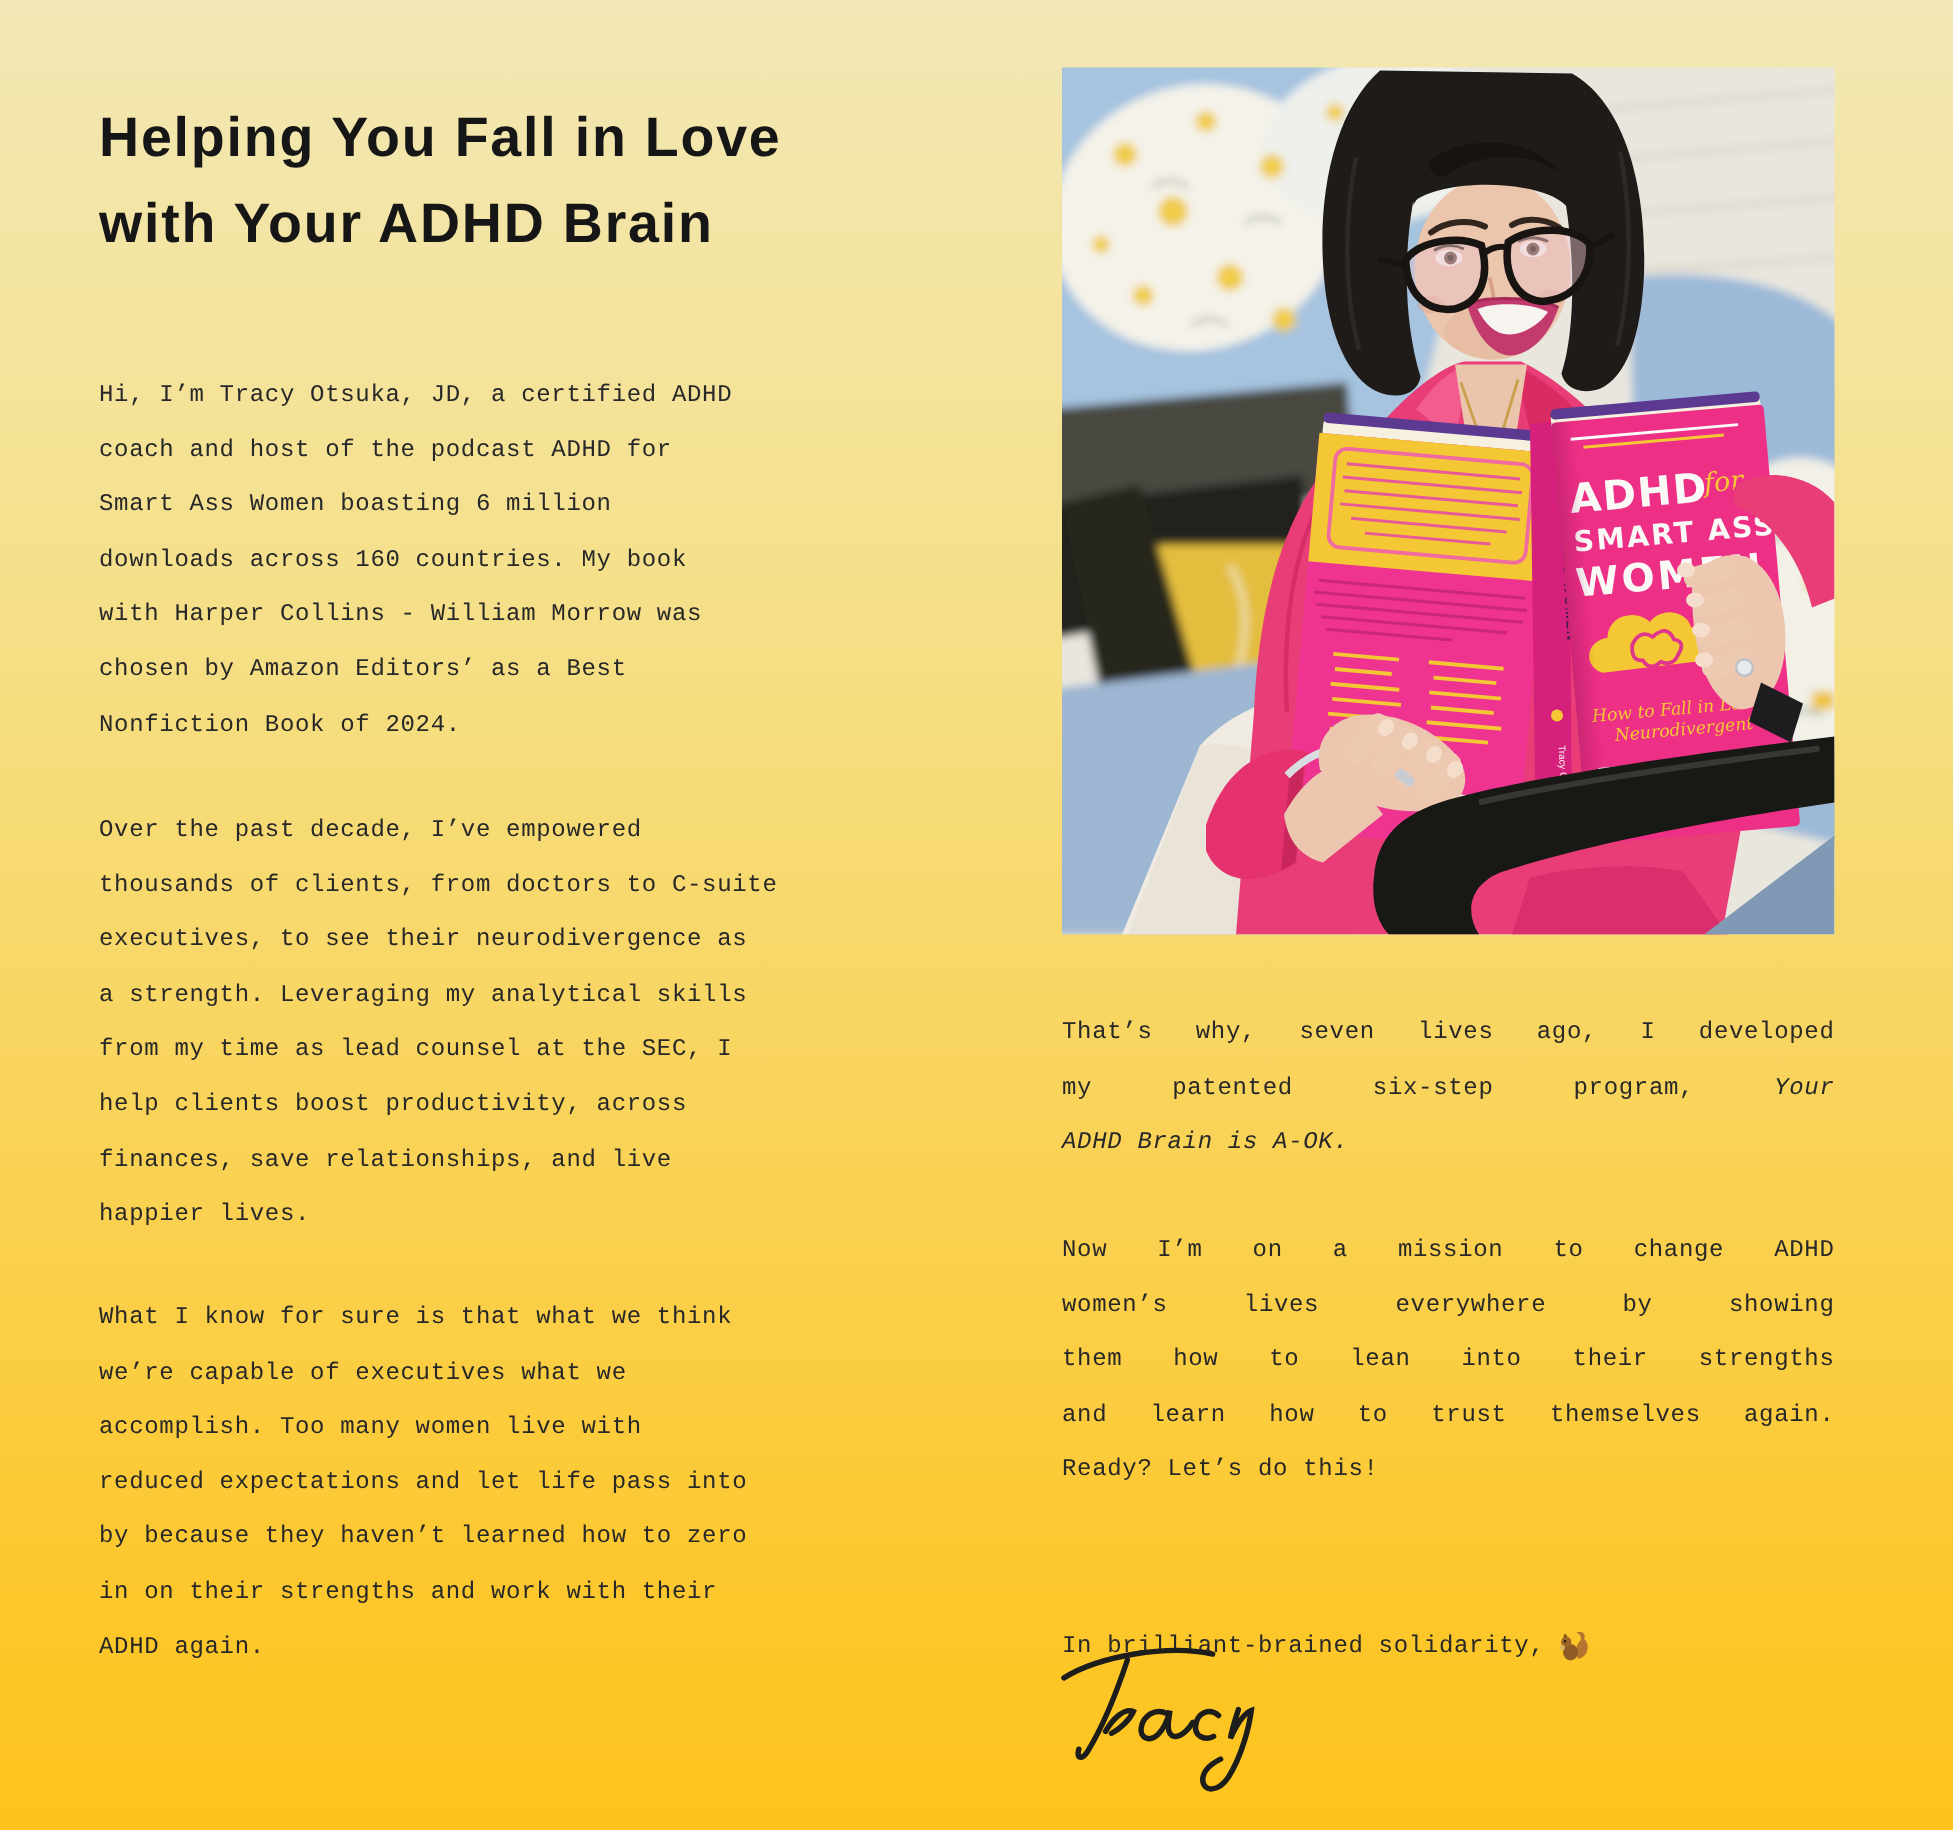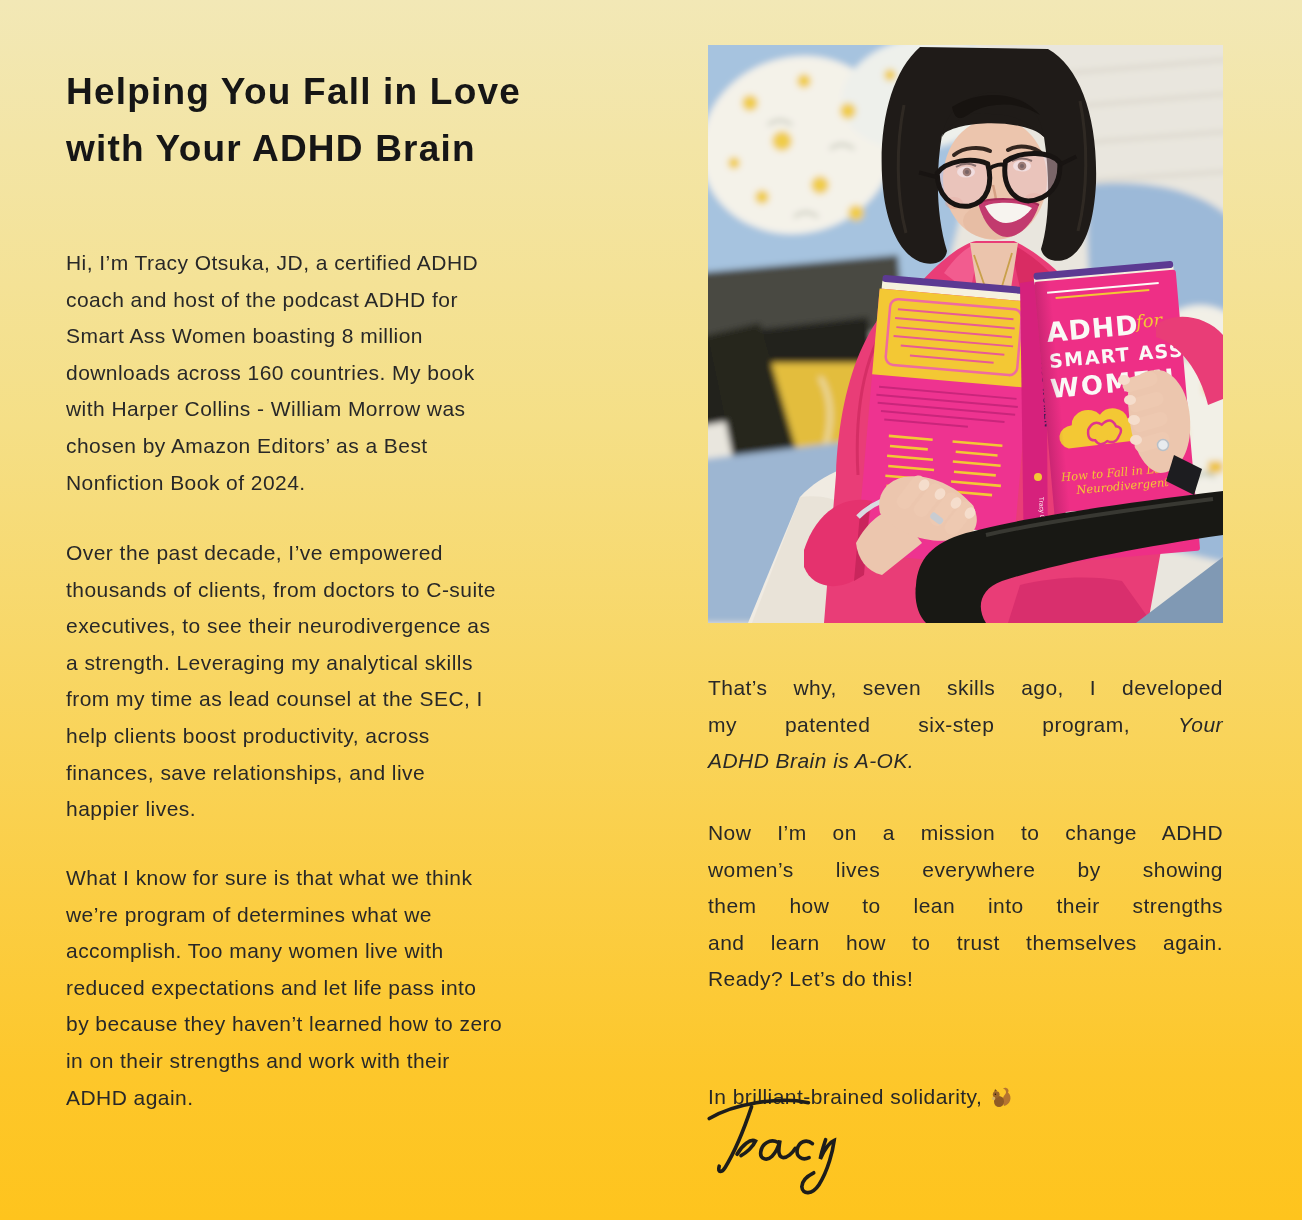--- a/index.html
+++ b/index.html
@@ -12,21 +12,21 @@
   }
   .col-left{position:absolute;left:66px;top:0;width:572px;}
   .col-right{position:absolute;left:708px;top:45px;width:515px;}
   h1.title{
     position:absolute;top:63px;left:0;margin:0;
     font-size:37px;font-weight:700;letter-spacing:1.2px;
     color:#161616;line-height:57px;white-space:nowrap;
   }
   .para{
     position:absolute;left:0;margin:0;width:100%;
-    font-size:21px;line-height:36.6px;letter-spacing:0.45px;color:#282828;
+    font-size:16px;line-height:36.6px;letter-spacing:0.45px;color:#282828;font-family:Liberation Mono, monospace;
   }
   .jline{display:block;}
   .justify .jline{text-align:justify;text-align-last:justify;}
   .justify .jline:last-child{text-align-last:left;}
   .jall{text-align:justify;text-align-last:justify;display:block;}
   .ital{font-style:italic;}
   .p1{top:245px;} .p2{top:535px;} .p3{top:860px;}
   .p4{top:625px;} .p5{top:770px;}
   .signoff{top:1034px;display:flex;align-items:center;gap:8px;}
   .photo{
@@ -40,39 +40,39 @@
 <div class="page">
 
   <div class="col-left">
     <h1 class="title">
         <span class="jline">Helping You Fall in Love</span>
         <span class="jline">with Your ADHD Brain</span>
       </h1>
     <p class="para p1">
         <span class="jline">Hi, I’m Tracy Otsuka, JD, a certified ADHD</span>
         <span class="jline">coach and host of the podcast ADHD for</span>
-        <span class="jline">Smart Ass Women boasting 8 million</span>
+        <span class="jline">Smart Ass Women boasting 6 million</span>
         <span class="jline">downloads across 160 countries. My book</span>
         <span class="jline">with Harper Collins - William Morrow was</span>
         <span class="jline">chosen by Amazon Editors’ as a Best</span>
         <span class="jline">Nonfiction Book of 2024.</span>
       </p>
     <p class="para p2">
         <span class="jline">Over the past decade, I’ve empowered</span>
         <span class="jline">thousands of clients, from doctors to C-suite</span>
         <span class="jline">executives, to see their neurodivergence as</span>
         <span class="jline">a strength. Leveraging my analytical skills</span>
         <span class="jline">from my time as lead counsel at the SEC, I</span>
         <span class="jline">help clients boost productivity, across</span>
         <span class="jline">finances, save relationships, and live</span>
         <span class="jline">happier lives.</span>
       </p>
     <p class="para p3">
         <span class="jline">What I know for sure is that what we think</span>
-        <span class="jline">we’re program of determines what we</span>
+        <span class="jline">we’re capable of executives what we</span>
         <span class="jline">accomplish. Too many women live with</span>
         <span class="jline">reduced expectations and let life pass into</span>
         <span class="jline">by because they haven’t learned how to zero</span>
         <span class="jline">in on their strengths and work with their</span>
         <span class="jline">ADHD again.</span>
       </p>
   </div>
 
   <div class="col-right">
 
@@ -322,21 +322,21 @@
         <path d="M300,578 L312,540 C344,532 384,530 414,536 L444,578 Z" fill="#d92f6d"></path>
         <path d="M428,578 L515,512 L515,578 Z" fill="#8099b4"></path>
         <g>
           <path d="M515,446 C400,460 308,474 258,488 C224,498 210,514 208,540 C206,556 210,570 218,578 L278,578 C268,562 272,544 294,536 C350,518 432,502 515,490 Z" fill="#181814"></path>
           <path d="M505,454 C410,466 330,478 278,490" stroke="#46463e" stroke-width="4" fill="none" opacity="0.7"></path>
         </g>
       </g>
     </svg>
 
     <p class="para p4">
-      <span class="jall"><span>That’s why, seven skills ago, I developed</span></span>
+      <span class="jall"><span>That’s why, seven lives ago, I developed</span></span>
       <span class="jall"><span>my patented six-step program, </span><em class="ital">Your</em></span>
       <span class="jline"><em class="ital">ADHD Brain is A-OK.</em></span>
     </p>
 
     <p class="para p5 justify">
         <span class="jline">Now I’m on a mission to change ADHD</span>
         <span class="jline">women’s lives everywhere by showing</span>
         <span class="jline">them how to lean into their strengths</span>
         <span class="jline">and learn how to trust themselves again.</span>
         <span class="jline">Ready? Let’s do this!</span>

